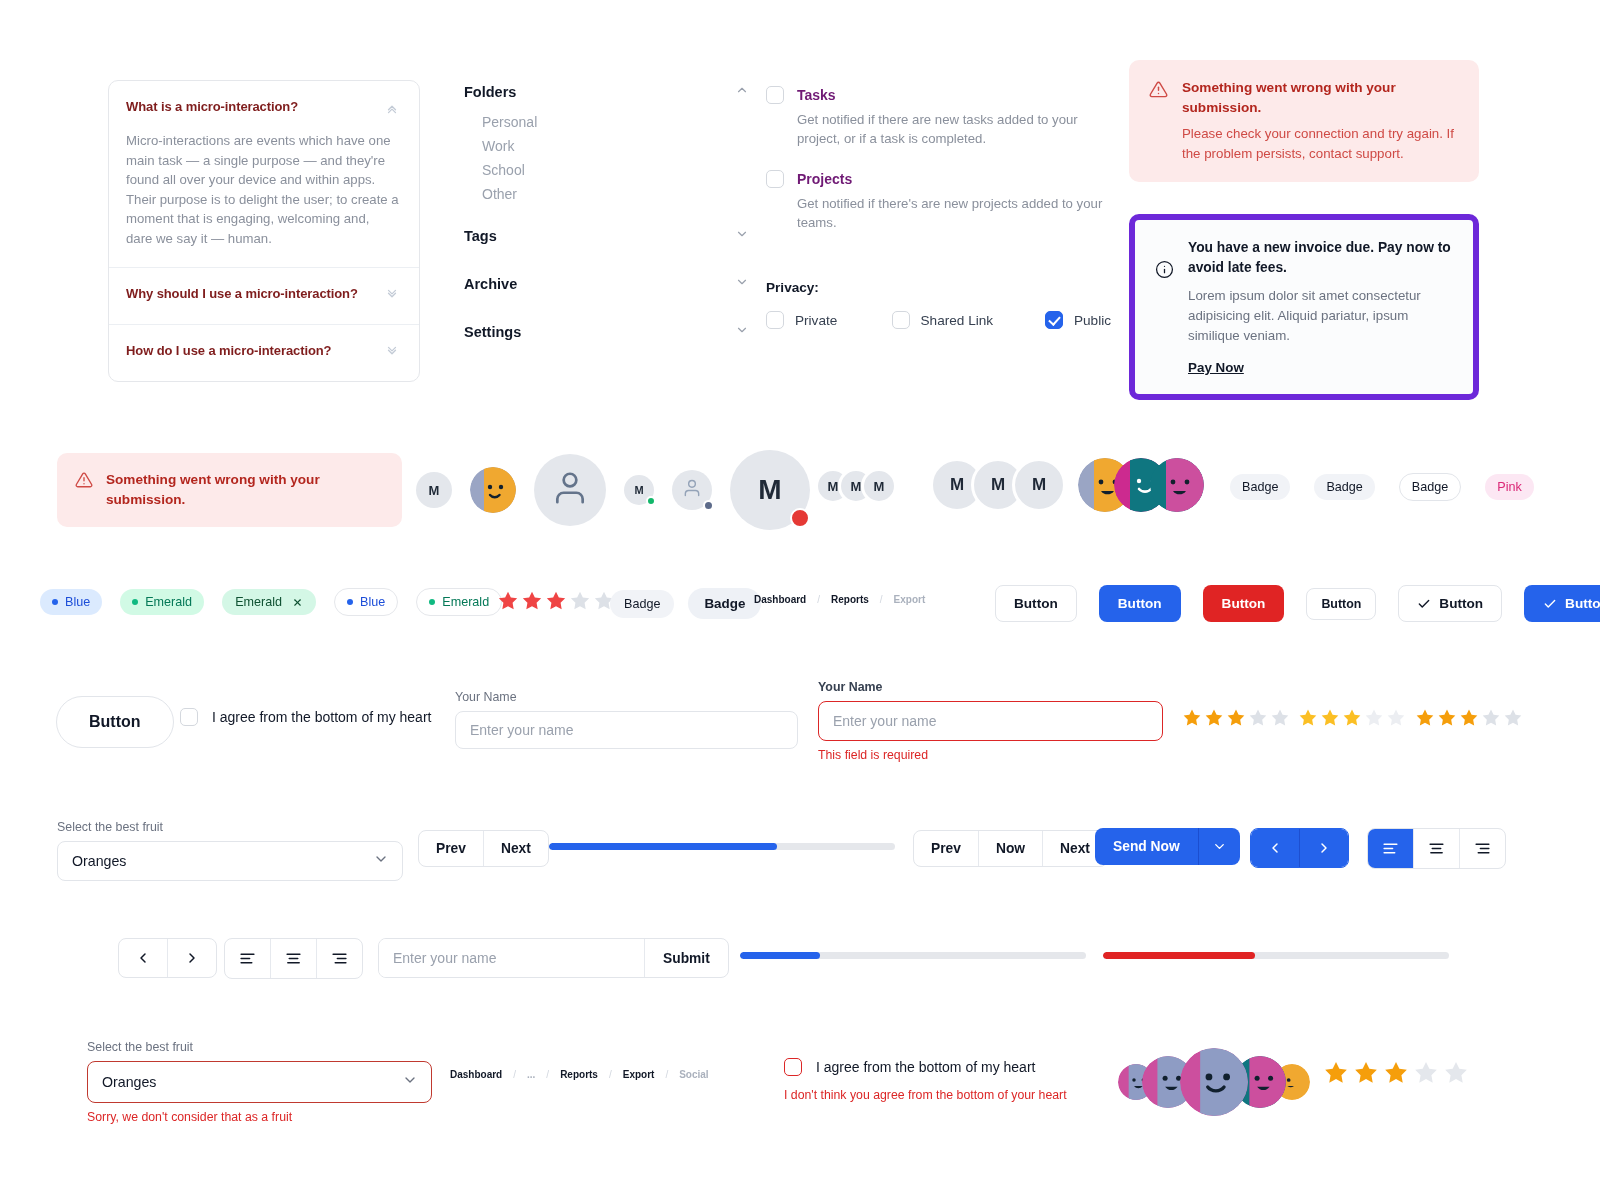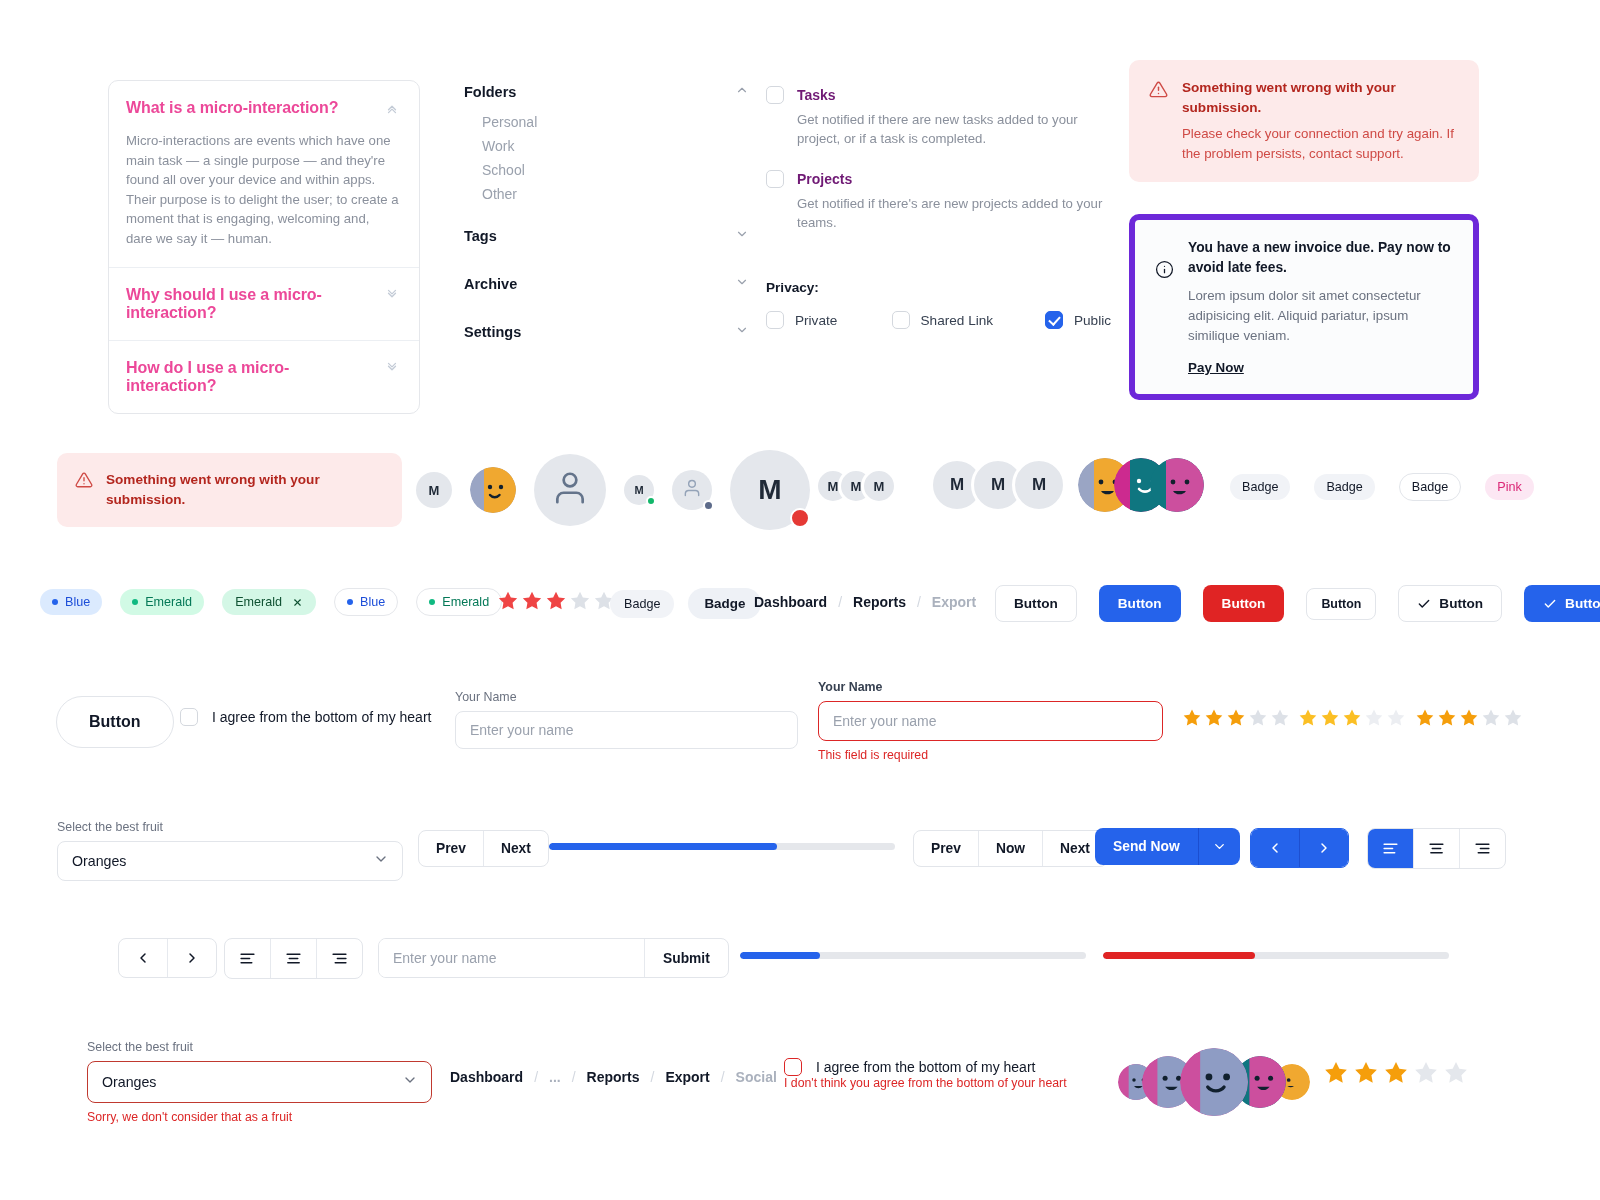--- a/index.html
+++ b/index.html
@@ -16,21 +16,21 @@
   .abs { position:absolute; }
 
   
   .accordion {
     width:312px; border:1px solid #e5e7eb; border-radius:10px; background:#fff;
     overflow:hidden;
   }
   .acc-item { padding:18px 20px 18px 17px; }
   .acc-item + .acc-item { border-top:1px solid #eceff3; }
   .acc-head { display:flex; align-items:flex-start; justify-content:space-between; }
-  .acc-title { font-size:16px; font-weight:700; color:#ec4899; letter-spacing:-0.1px;}
+  .acc-title { font-size:13px; font-weight:700; color:#7f1d1d; letter-spacing:-0.1px;}
   .acc-body { font-size:13.2px; line-height:19.6px; color:#8a909c; margin-top:12px; }
   .chev { color:#c3cbd6; flex:0 0 auto; margin-left:10px; margin-top:2px; }
 
   
   .tree { width:285px; }
   .tree-row { display:flex; align-items:center; justify-content:space-between; padding:9px 0; }
   .tree-label { font-size:14.5px; font-weight:700; color:#111827; }
   .tree-sub { font-size:14px; color:#9aa1ad; padding:4px 0 4px 18px; }
   .tree-chev { color:#9aa1ad; }
 
@@ -94,21 +94,21 @@
   
   .btn { border-radius:8px; font-size:13.6px; font-weight:700; padding:10px 18px; display:inline-flex;
          align-items:center; gap:8px; cursor:pointer; border:1px solid transparent; }
   .btn-outline { background:#fff; border-color:#e2e5ea; color:#111827; }
   .btn-blue { background:#2563eb; color:#fff; }
   .btn-red { background:#e02424; color:#fff; }
   .btn-pill { border-radius:999px; background:#fff; border:1px solid #e2e5ea; color:#111827;
               font-size:16px; font-weight:700; padding:16px 32px; }
 
   
-  .crumbs { display:flex; align-items:center; gap:11px; font-size:14px; }
+  .crumbs { display:flex; align-items:center; gap:11px; font-size:10px; }
   .crumb { color:#111827; font-weight:700; }
   .crumb.muted { color:#aab1bd; font-weight:700; }
   .crumb-sep { color:#d3d8e0; }
   .flabel { font-size:12.4px; color:#6b7280; margin-bottom:7px; }
   .inp { width:100%; height:38px; border:1px solid #e2e5ea; border-radius:8px; background:#fff;
          padding:0 14px; font-size:14px; color:#111827; font-family:inherit; }
   .inp::placeholder { color:#9aa1ad; }
   .inp.err { border:1.5px solid #dc2626; }
   .err-msg { font-size:12.3px; color:#dc2626; margin-top:7px; }
 
@@ -701,21 +701,21 @@
   <span class="crumb">Export</span>
   <span class="crumb-sep">/</span>
   <span class="crumb muted">Social</span>
 </div>
 
 <div class="abs" style="left:784px; top:1058px;">
   <div style="display:flex; align-items:center; gap:14px;">
     <span class="cbx err"></span>
     <span style="font-size:14px;color:#111827;">I agree from the bottom of my heart</span>
   </div>
-  <div class="err-msg" style="margin-top:0;margin-left:0px;">I don't think you agree from the bottom of your heart</div>
+  <div class="err-msg" style="margin-top:12px;margin-left:0px;">I don't think you agree from the bottom of your heart</div>
 </div>
 
 <div class="abs faces" style="left:1118px; top:1048px; align-items:center;">
   <div class="face" style="width:36px;height:36px;z-index:1;">
     <svg width="36" height="36" viewBox="0 0 54 54">
       <circle cx="27" cy="27" r="27" fill="#cc4f9e"></circle>
       <path d="M54 27a27 27 0 0 1-27 27 27 27 0 0 1-11-2.3V2.3A27 27 0 0 1 27 0a27 27 0 0 1 27 27z" fill="#8e9cc4"></path>
       <circle cx="24" cy="24" r="2.6" fill="#11202e"></circle>
         <circle cx="38" cy="24" r="2.6" fill="#11202e"></circle>
       <path d="M24 33a8 8 0 0 0 13 0z" fill="#11202e"></path>

